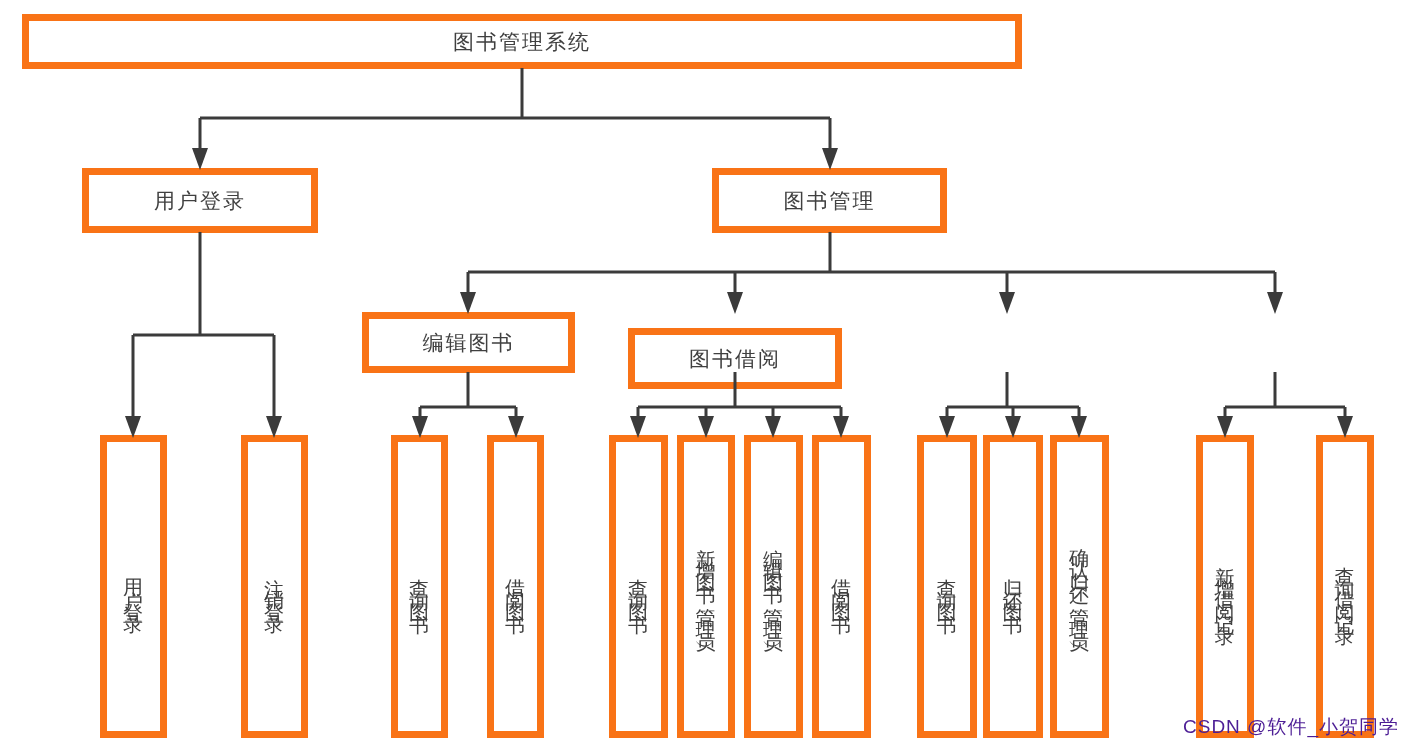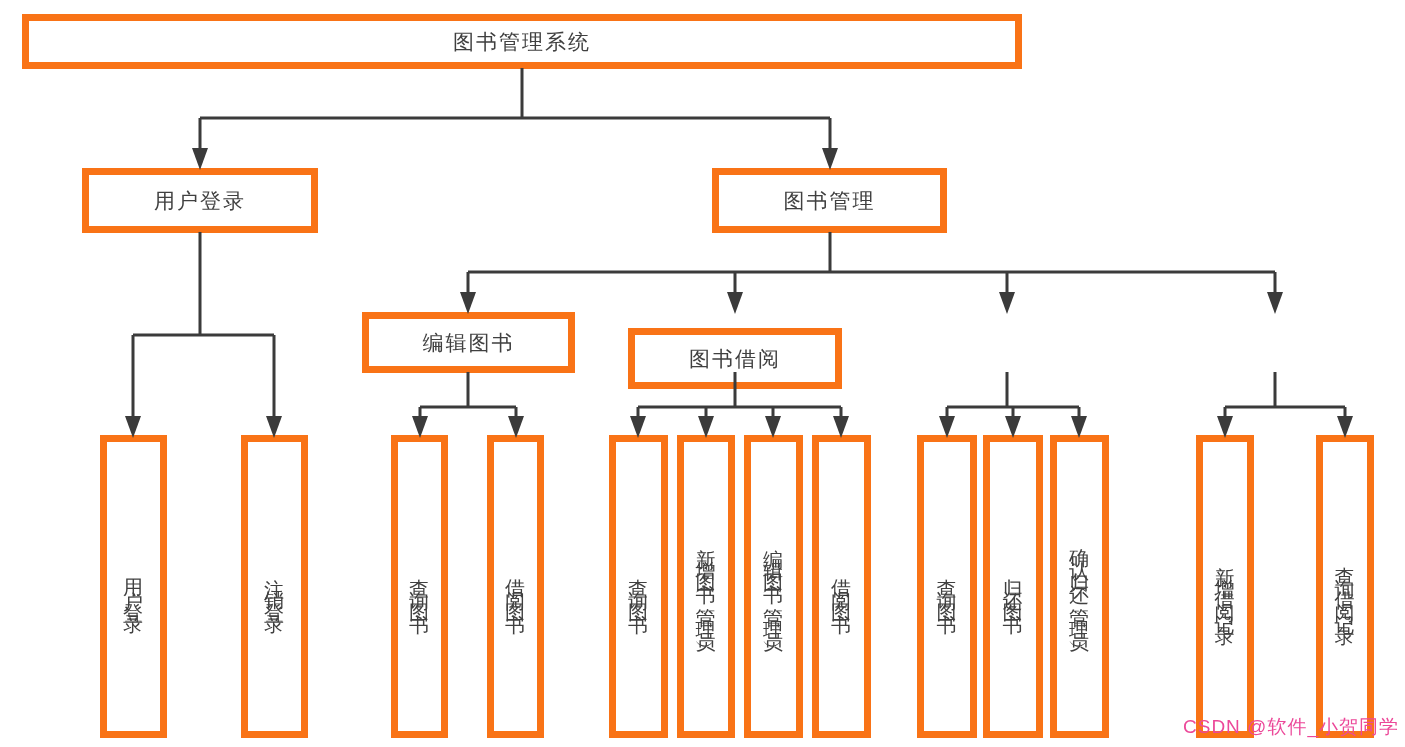--- a/index.html
+++ b/index.html
@@ -42,21 +42,21 @@
     font-size: 20px;
     letter-spacing: 12px;
     line-height: 1;
   }
   .watermark {
     position: absolute;
     left: 1183px;
     top: 714px;
     z-index: 4;
     font-size: 19px;
-    color: #ec4899;
+    color: #4c1d95;
     letter-spacing: 1px;
     white-space: nowrap;
   }
 </style>
 </head>
 <body>
 
 <div class="canvas">
 
   <svg class="connectors" width="1405" height="747" viewBox="0 0 1405 747">

